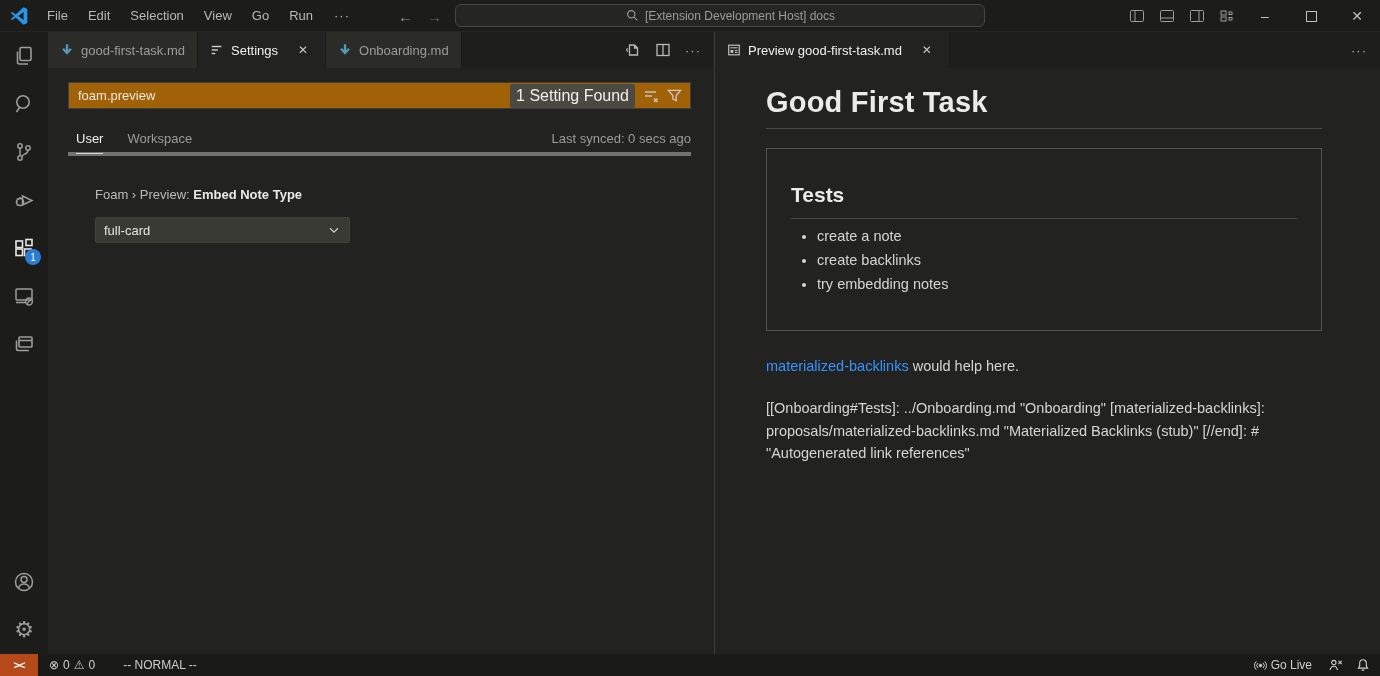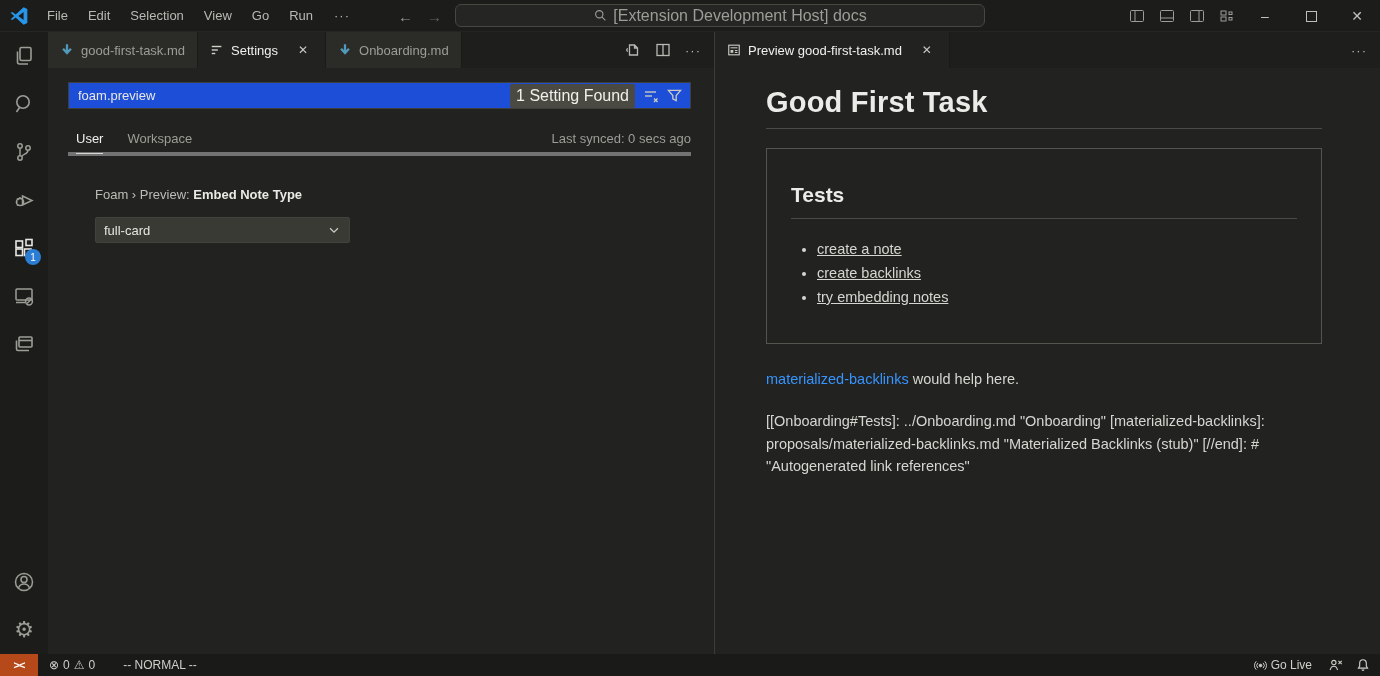--- a/index.html
+++ b/index.html
@@ -11,21 +11,21 @@
     align-items:center; border-bottom:1px solid #252523; }
   .tb-left { display:flex; align-items:center; gap:2px; padding-left:8px; }
   .vscode-logo { width:22px; height:22px; margin-right:6px; display:flex; align-items:center; justify-content:center; }
   .menu-item { color:#b9b9b4; font-size:13px; padding:4px 9px; border-radius:4px; cursor:default; }
   .menu-overflow { color:#b9b9b4; font-size:13px; padding:4px 10px; letter-spacing:1px; }
   .nav-arrows { position:absolute; left:398px; top:0; height:32px; display:flex; align-items:center; gap:14px;
     color:#9d9d97; font-size:15px; }
   .nav-arrows .fwd { color:#62625d; }
   .command-center { position:absolute; left:455px; top:4px; width:530px; height:23px;
     background:#252523; border:1px solid #47473f; border-radius:6px; display:flex;
-    align-items:center; justify-content:center; gap:6px; color:#9d9d97; font-size:16px;padding-left:21px; }
+    align-items:center; justify-content:center; gap:6px; color:#9d9d97; font-size:12px;padding-left:21px; }
   .tb-right { position:absolute; right:0; top:0; height:32px; display:flex; align-items:center; }
   .layout-btn { width:30px; height:32px; display:flex; align-items:center; justify-content:center; color:#9d9d97; }
   .win-btn { width:46px; height:32px; display:flex; align-items:center; justify-content:center; color:#c0c0bb; font-size:14px; }
 
   
   .main { display:flex; height:622px; }
 
   
   .activitybar { width:48px; background:#1c1c1a; display:flex; flex-direction:column; align-items:center; }
   .ab-item { width:48px; height:48px; display:flex; align-items:center; justify-content:center; position:relative; color:#9d9d97; }
@@ -43,21 +43,21 @@
     background:#2b2b28; border-right:1px solid #1a1a18; cursor:default; white-space:nowrap; }
   .tab.active { background:#222220; color:#f0f0ec; }
   .tab .close { margin-left:8px; font-size:12px; color:#c8c8c3; width:20px; height:20px;
     display:flex; align-items:center; justify-content:center; border-radius:4px; }
   .tab-actions { position:absolute; right:8px; top:0; height:36px; display:flex; align-items:center; gap:4px; color:#b9b9b4; }
   .tab-action { width:26px; height:26px; display:flex; align-items:center; justify-content:center; border-radius:4px; }
   .dots { letter-spacing:1px; font-size:13px; color:#b9b9b4; }
 
   
   .settings-body { flex:1; padding:14px 23px 0 20px; }
-  .settings-search { position:relative; height:27px; background:#1d4ed8; border:1px solid #3e3e3a; display:flex; align-items:center; }
+  .settings-search { position:relative; height:27px; background:#a16207; border:1px solid #3e3e3a; display:flex; align-items:center; }
   .settings-search input { flex:1; background:transparent; border:none; outline:none; color:#e8e8e2;
     font-size:13px; padding:0 9px; font-family:"Liberation Sans", sans-serif; }
   .search-widgets { display:flex; align-items:center; gap:8px; padding-right:8px; }
   .count-badge { background:#4a4a42; color:#f0f0ea; font-size:16px; padding:3px 6px; border-radius:2px; white-space:nowrap; }
   .scope-row { display:flex; align-items:center; margin-top:16px; padding:0 0 0 8px;
     border-bottom:4px solid #737373; height:31px; }
   .scope-tab { font-size:13px; color:#9d9d97; margin-right:24px; height:31px; display:flex; align-items:center;
     border-bottom:1px solid transparent; }
   .scope-tab.active { color:#f0f0ec; border-bottom:1px solid #d7d7d2; }
   .last-synced { margin-left:auto; font-size:13px; color:#9d9d97; }
@@ -70,21 +70,21 @@
 
   
   .preview-body { flex:1; padding:18px 58px 0 51px; color:#d6d6d1; }
   .md-h1 { font-size:29px; font-weight:600; color:#ebebe7; letter-spacing:0.2px; }
   .md-hr { border:none; border-top:1px solid #4a4a46; margin-top:9px; }
   .md-p1 { margin-top:23px; font-size:14.5px; }
   .md-p2 { margin-top:25px; font-size:14.5px; }
   .md-card { margin-top:19px; border:1px solid #55554f; padding:25px 24px 30px 24px; }
   .md-h2 { font-size:21px; font-weight:700; color:#ebebe7; margin-top:9px; }
   .md-card .md-hr { margin-top:11px; border-top-color:#4a4a46; }
-  .md-ul { margin:22px 0 0 26px; font-size:14.5px;text-decoration:underline; }
+  .md-ul { margin:9px 0 0 26px; font-size:14.5px; }
   .md-ul li { margin-bottom:8px; }
   .md-plink { margin-top:27px; font-size:14.5px; }
   .md-link { color:#3794ff; text-decoration:none; cursor:pointer; }
   .md-refs { margin-top:23px; font-size:14.5px; line-height:22.5px; max-width:525px; }
 
   
   .statusbar { height:22px; background:#1a1a18; display:flex; align-items:center; font-size:12px; color:#cfcfca; }
   .remote-ind { width:38px; height:22px; background:#b5491a; color:#fff; display:flex; align-items:center;
     justify-content:center; font-size:11px; font-weight:700; letter-spacing:-1px; }
   .sb-item { display:flex; align-items:center; gap:4px; padding:0 7px; height:22px; }

